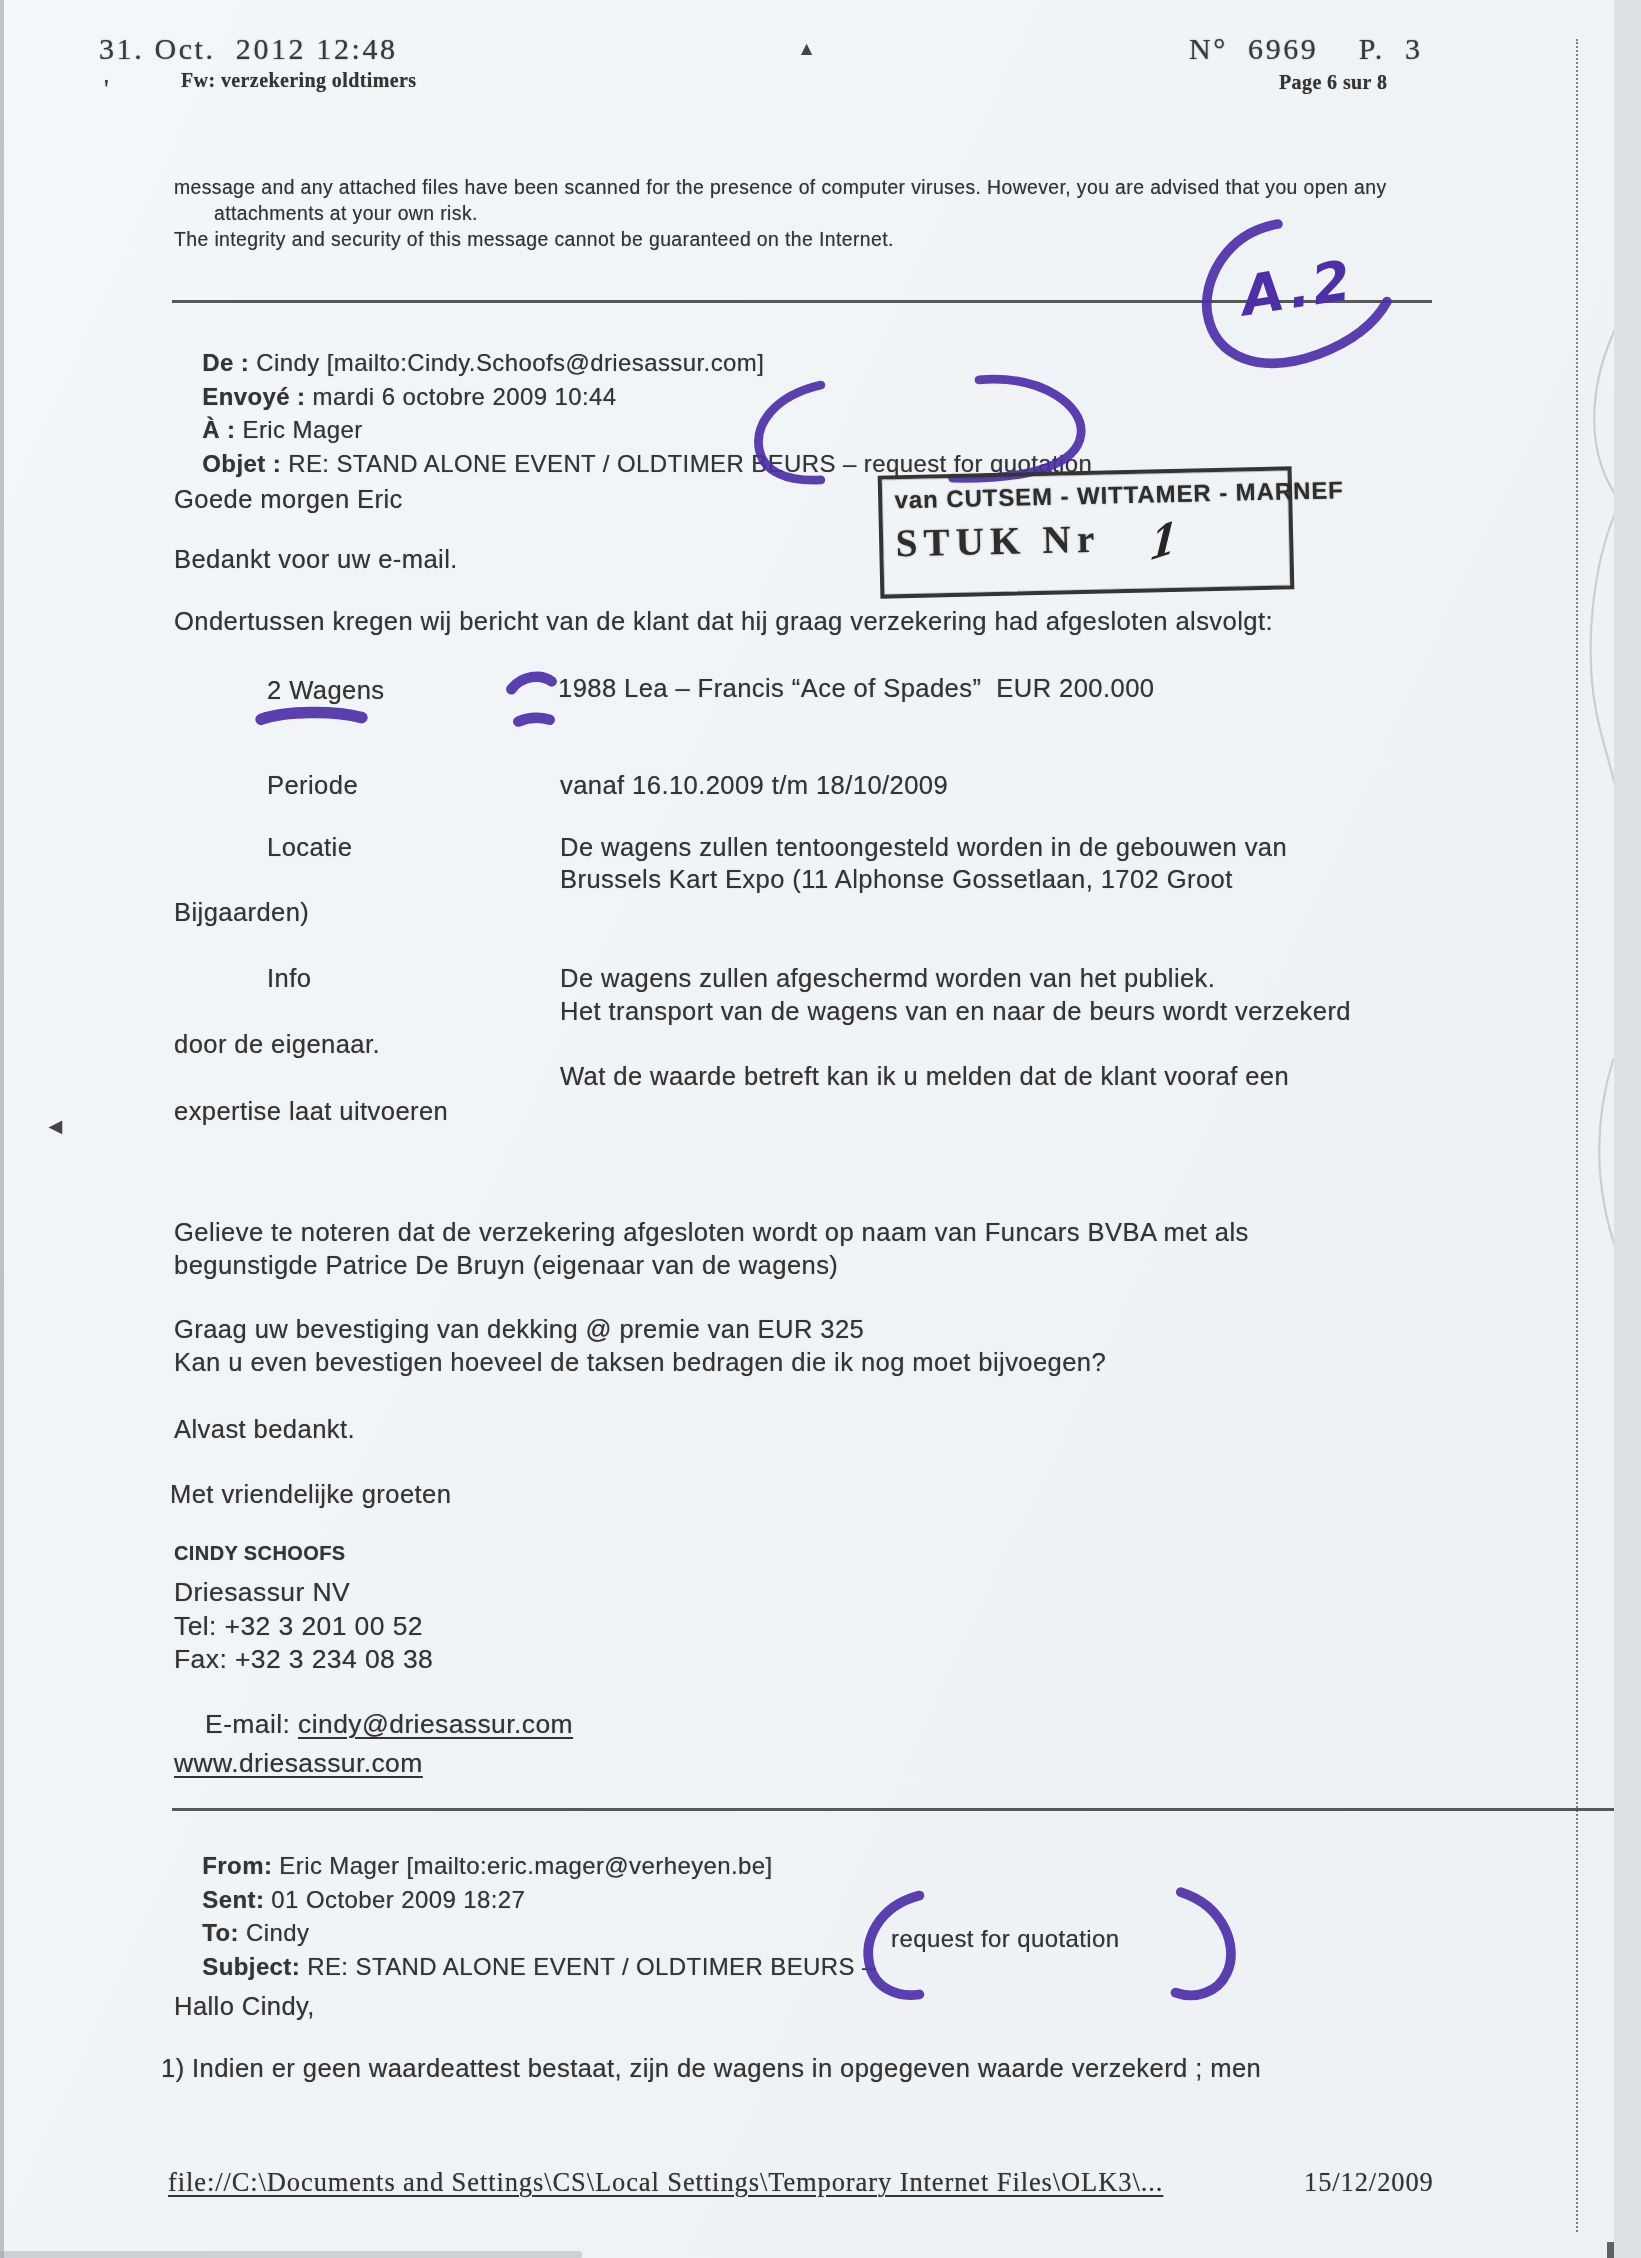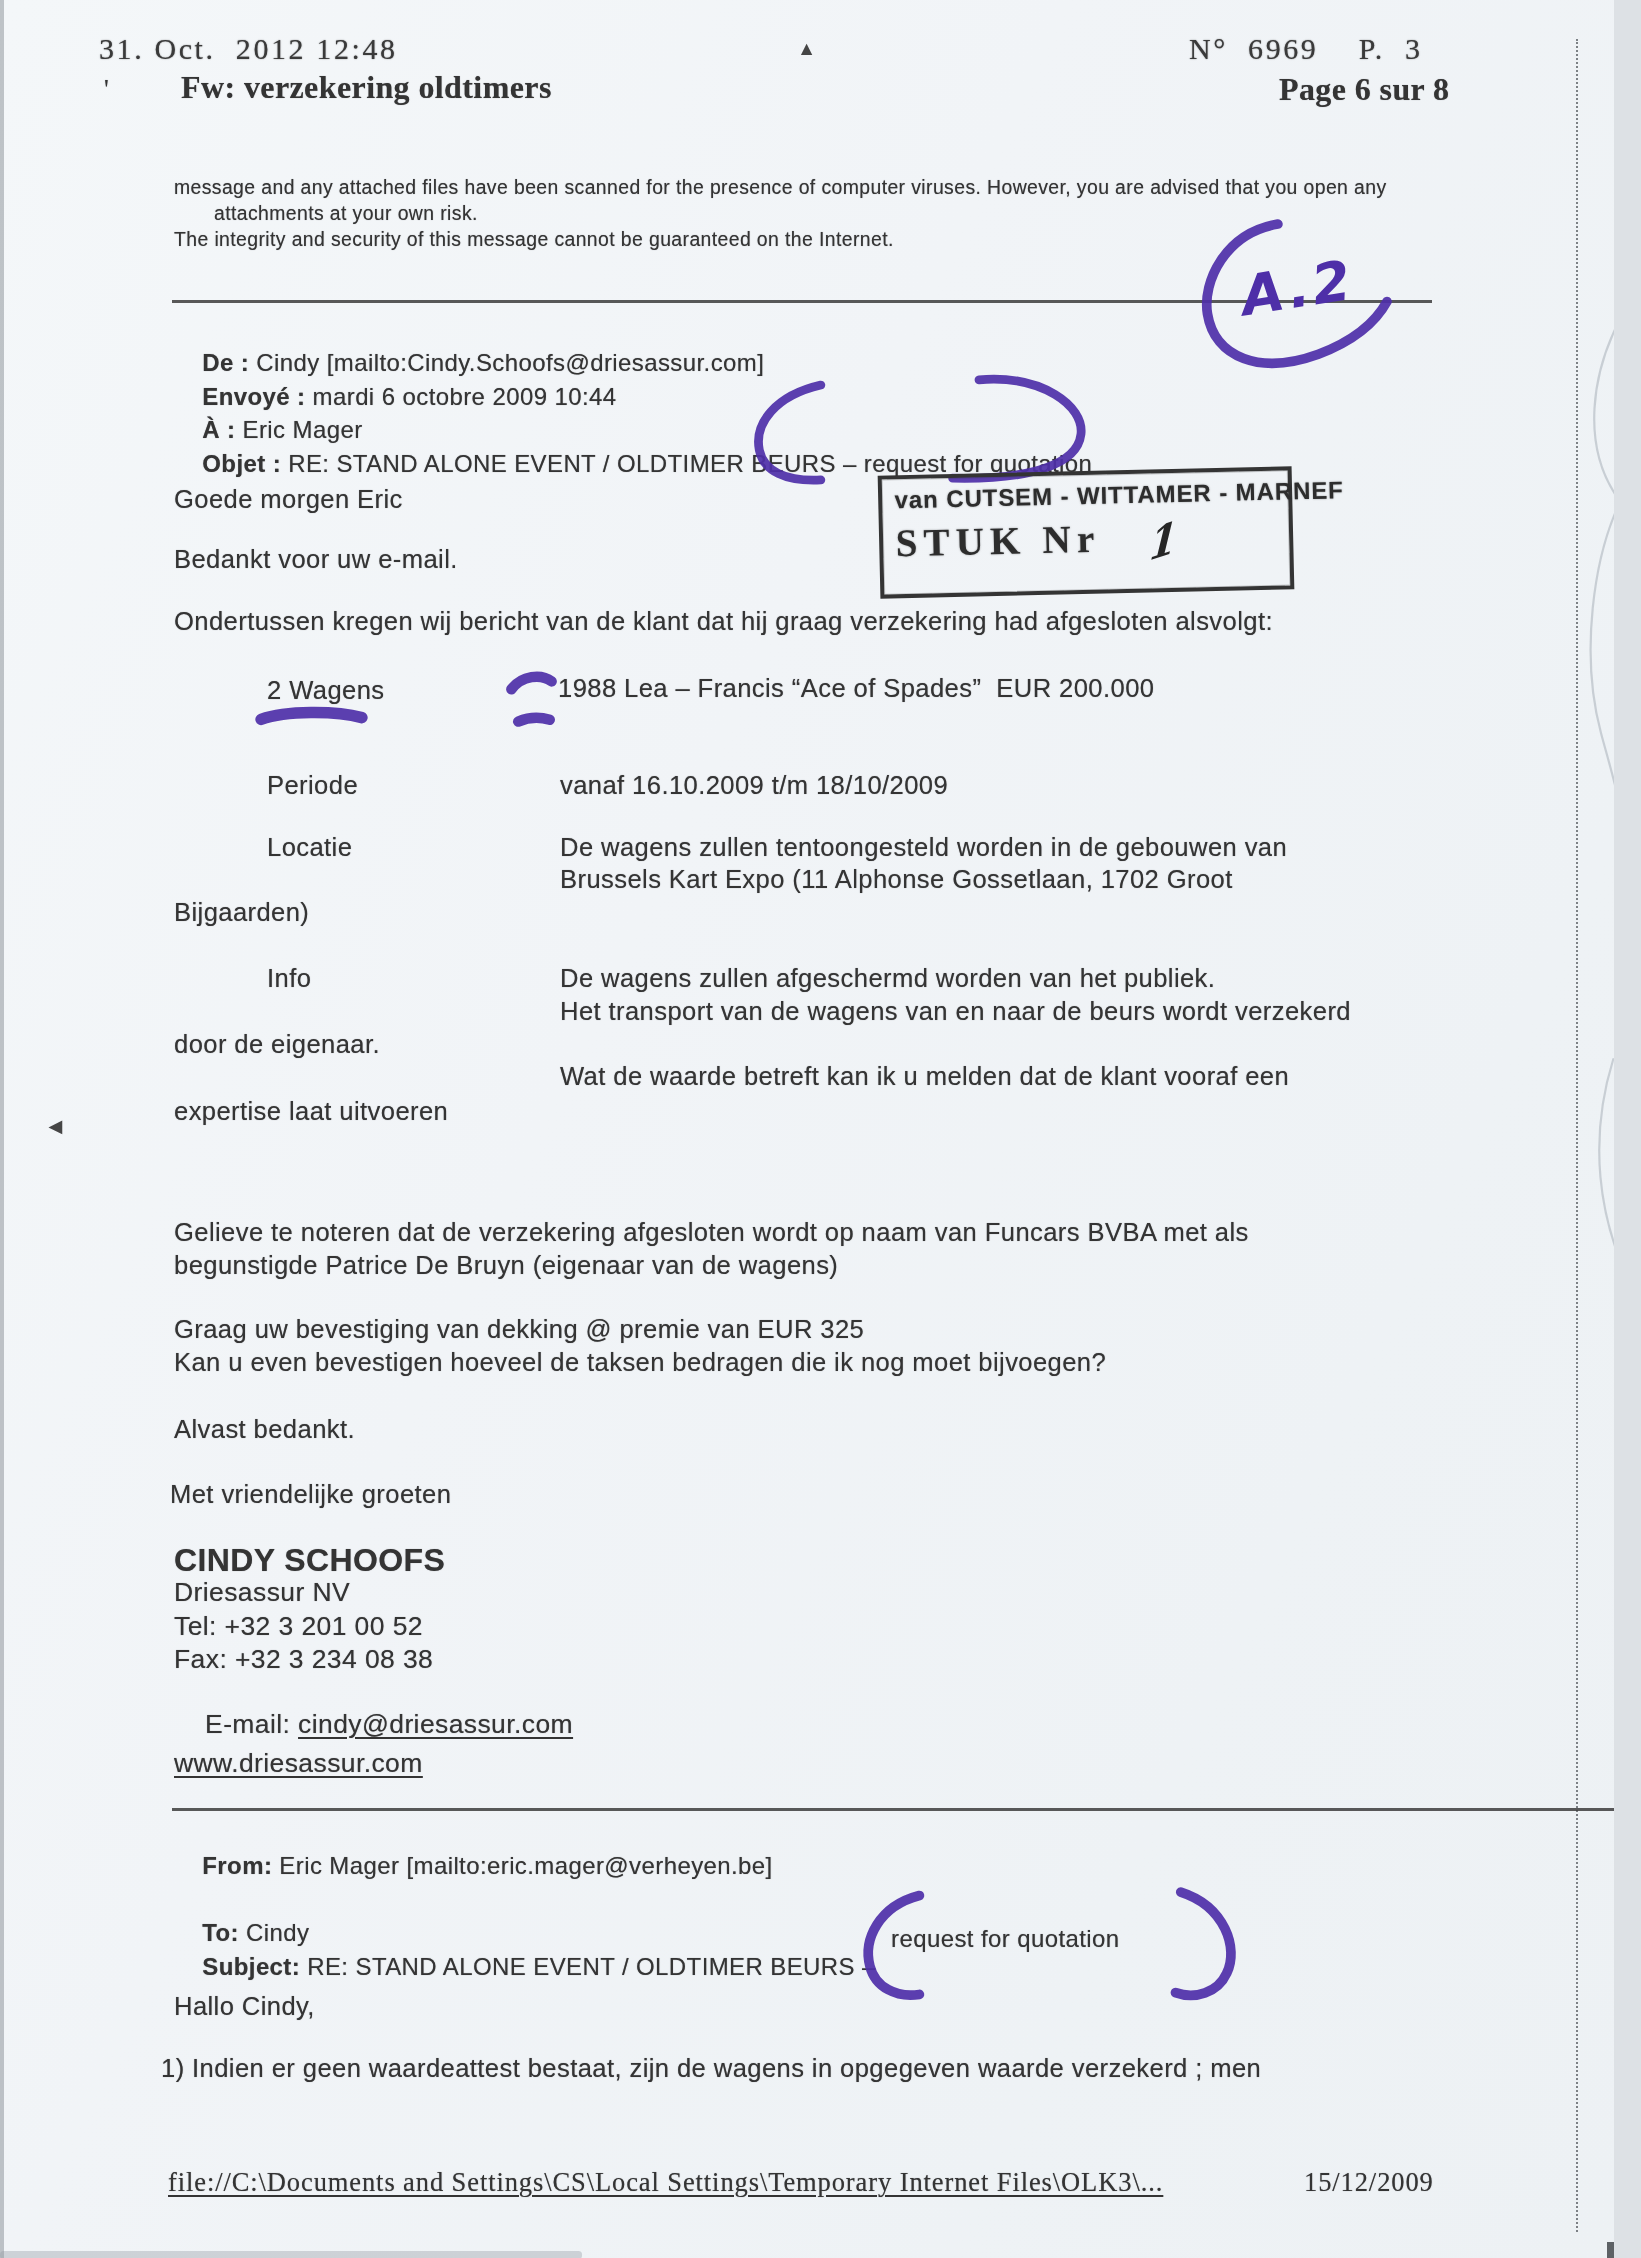--- a/index.html
+++ b/index.html
@@ -6,21 +6,21 @@
   .page {
     position:relative; width:1614px; height:2258px; overflow:hidden;
     background: linear-gradient(115deg,#f4f7f9 0%, #f1f4f7 40%, #eef2f5 75%, #edf1f4 100%);
     font-family:"Liberation Sans", sans-serif; color:#333;
   }
   .t { position:absolute; white-space:pre; color:#343434;
        text-shadow:0 0 0.9px rgba(45,45,50,.55); letter-spacing:0.4px; }
   .serif { font-family:"Liberation Serif", serif; }
   .b { font-weight:bold; }
   .fs22 { font-size:19.4px; } .fs27 { font-size:24px; } .fs29 { font-size:25.6px; }
-  .fs30 { font-size:26.5px; } .fs31 { font-size:32px; } .fs34 { font-size:30px; }
+  .fs30 { font-size:26.5px; } .fs31 { font-size:20px; } .fs34 { font-size:30px; }
   .faxhead { font-family:"Liberation Serif", serif; letter-spacing:2.6px; color:#3a3a3a;
              text-shadow:0 0 1.3px rgba(40,40,40,.7); }
   .divider { position:absolute; height:2.6px; background:#3c3c3c; opacity:.85; }
   .link { text-decoration:underline; text-decoration-thickness:1.8px; text-underline-offset:3.5px; }
   svg.mark { position:absolute; overflow:visible; }
   .ink { stroke:#4e2fa8; fill:none; stroke-linecap:round; stroke-linejoin:round; opacity:.92; }
   .pencil { stroke:#c3cad0; fill:none; stroke-linecap:round; opacity:.9; }
   .stamp {
     position:absolute; left:879px; top:471px; width:406px; height:115px;
     border:4.4px solid #343434; transform:rotate(-1.3deg);
@@ -154,20 +154,23 @@
   <div class="t fs30" style="left:174px; top:1678px;">
     <span>E-mail: </span><span class="link">cindy@driesassur.com</span>
   </div>
   <div class="t fs30 link" style="left:174px; top:1748px;">www.driesassur.com</div>
 
   <div class="divider" style="left:172px; top:1808px; width:1456px;"></div>
 
   <div class="t fs27" style="left:174px; top:1824px;">
     <span class="b">From: </span><span>Eric Mager [mailto:eric.mager@verheyen.be]</span>
   </div>
+  <div class="t fs27" style="left:174px; top:1858px;">
+    <span class="b">Sent: </span><span>01 October 2009 18:27</span>
+  </div>
   <div class="t fs27" style="left:174px; top:1891px;">
     <span class="b">To: </span><span>Cindy</span>
   </div>
   <div class="t fs27" style="left:174px; top:1925px;">
     <span class="b">Subject: </span><span>RE: STAND ALONE EVENT / OLDTIMER BEURS –</span>
   </div>
   <div class="t fs27" style="left:891px; top:1925px;">request for quotation</div>
   <svg class="mark" style="left:847px; top:1883px;" width="415" height="124" viewBox="0 0 470 140">
     <path class="ink" stroke-width="11" d="M 82,14 C 36,26 18,64 26,94 C 32,118 56,130 82,126"></path>
     <path class="ink" stroke-width="11" d="M 378,10 C 428,26 444,74 430,102 C 420,124 394,132 372,124"></path>

